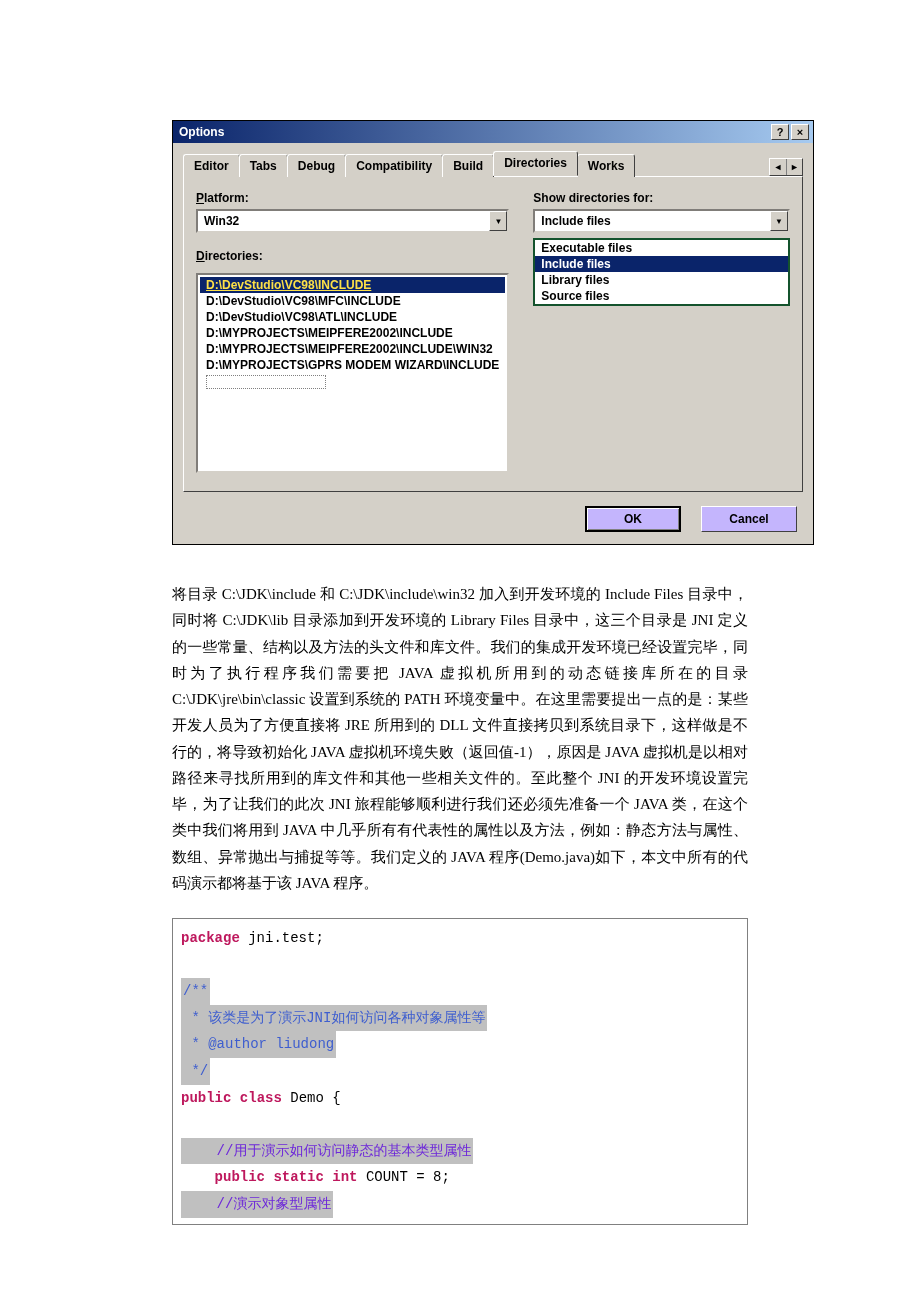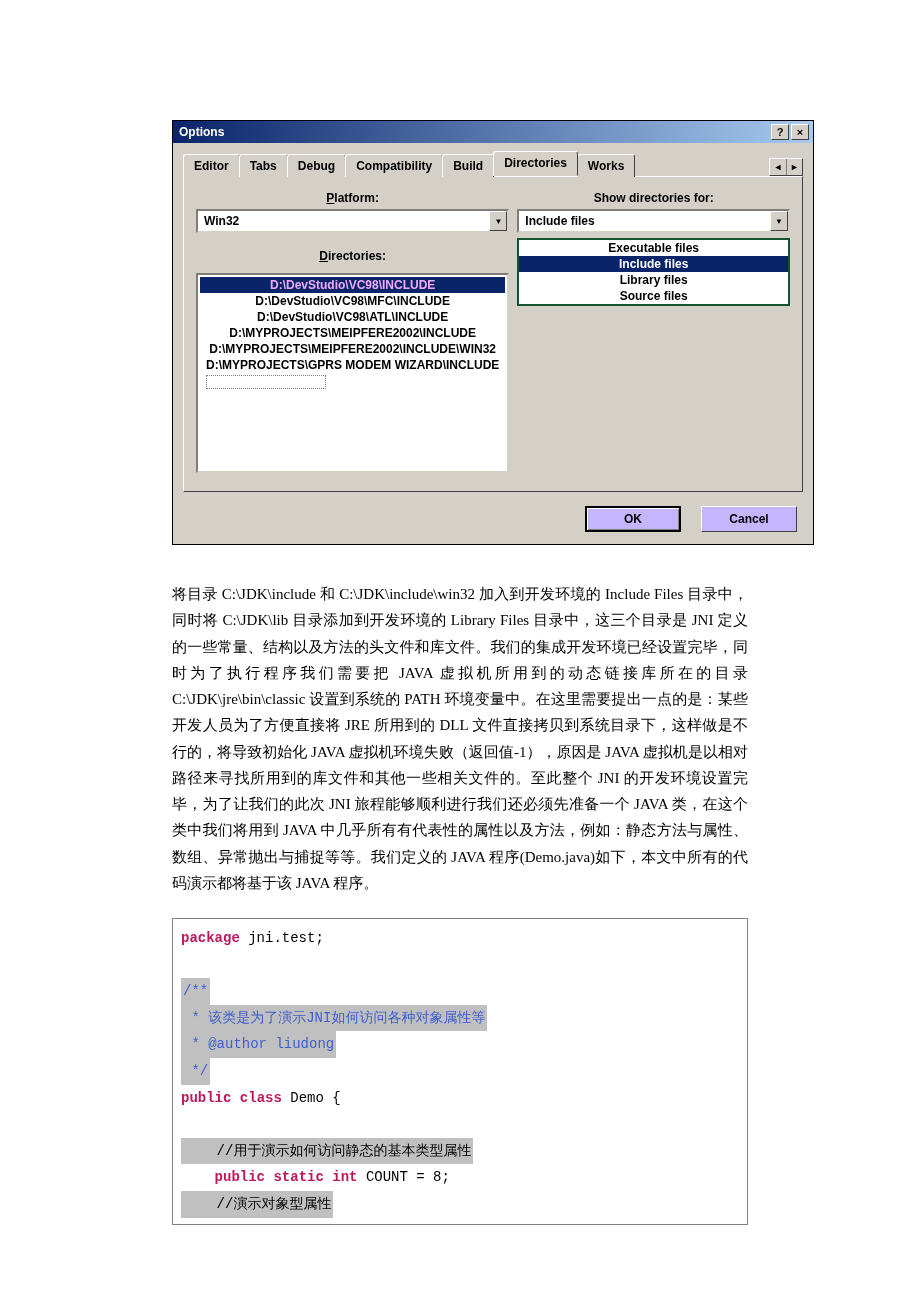--- a/index.html
+++ b/index.html
@@ -17,49 +17,49 @@
   
   .tabs { display: flex; align-items: flex-end; font-family: Tahoma, sans-serif; font-size: 12px; font-weight: bold; }
   .tab { padding: 4px 10px 4px 10px; border: 1px solid #808080; border-bottom: none; border-top-left-radius: 3px; border-top-right-radius: 3px; background: #d4d0c8; margin-right: -1px; border-right-color: #404040; border-top-color: #fff; border-left-color: #fff; position: relative; top: 1px; cursor: pointer; }
   .tab.active { background: #d4d0c8; z-index: 2; border-bottom: 1px solid #d4d0c8; padding-bottom: 5px; top:0; }
   .tab-scroll { margin-left: auto; display: flex; border: 1px solid #808080; border-top-color:#fff; border-left-color:#fff; border-right-color:#404040; border-bottom-color:#404040; }
   .tab-scroll-btn { width: 16px; height: 16px; background: #d4d0c8; display: flex; align-items:center; justify-content:center; font-size:9px; cursor:pointer; border-left:1px solid #808080; }
   .tab-scroll-btn:first-child { border-left:none; }
   
   .tab-panel { border: 1px solid #fff; border-right-color: #404040; border-bottom-color: #404040; padding: 14px 12px 18px 12px; min-height: 310px; }
   
-  .row { display: flex; gap: 8px; text-align: center; }
+  .row { display: flex; gap: 24px; }
   .col { flex: 1; display: flex; flex-direction: column; }
   .label { font-family: Tahoma, sans-serif; font-size: 12px; font-weight: bold; margin-bottom: 4px; }
   .underline { text-decoration: underline; }
   
   .combo { display: flex; border: 2px inset #d4d0c8; background: #fff; font-family: Tahoma, sans-serif; font-size: 12px; font-weight: bold; height: 24px; }
   .combo-text { flex: 1; padding: 2px 6px; display:flex; align-items:center; }
   .combo-btn { width: 18px; background: #d4d0c8; border: 1px solid #fff; border-right-color:#404040; border-bottom-color:#404040; display:flex; align-items:center; justify-content:center; font-size:8px; cursor:pointer; }
   
   .listbox { border: 2px inset #d4d0c8; background: #fff; font-family: Tahoma, sans-serif; font-size: 12px; font-weight: bold; margin-top: 6px; height: 200px; padding: 2px; overflow:hidden; position: relative; }
   .listbox .item { padding: 1px 6px; white-space: nowrap; }
-  .listbox .item.sel { background: #0a246a; color: #f0abfc; }
+  .listbox .item.sel { background: #0a246a; color: #fde047; text-decoration: underline; }
   .listbox .new-item { margin: 2px 6px; border: 1px dotted #808080; height: 14px; width: 120px; }
   
   .dropdown-panel { position: absolute; border: 2px solid #14532d; background: #fff; font-family: Tahoma, sans-serif; font-size: 12px; font-weight: bold; z-index: 10; width: 287px; left: 321px; top: 75px; }
   .dropdown-panel .opt { padding: 1px 6px; }
   .dropdown-panel .opt.sel { background: #0a246a; color: #fff; }
   
   .btnrow { display: flex; justify-content: flex-end; gap: 20px; margin-top: 14px; padding-right: 6px; }
   .winbtn { width: 96px; height: 26px; background: #c4b5fd; border: 1px solid #fff; border-right-color:#404040; border-bottom-color:#404040; font-family: Tahoma, sans-serif; font-size: 12px; font-weight: bold; display:flex; align-items:center; justify-content:center; cursor:pointer; }
   .winbtn.default { border: 2px solid #000; box-shadow: inset 1px 1px 0 #fff, inset -1px -1px 0 #808080; }
   
   
   .article { margin-top: 36px; font-size: 15px; line-height: 1.75; text-align: justify; font-family: "SimSun", serif; color: #000; }
   
   
   .codeblock { margin-top: 22px; border: 1px solid #808080; font-family: "Courier New", monospace; font-size: 14px; line-height: 1.9; padding: 6px 8px; position: relative; }
   .codeblock .kw { color: #be185d; font-weight: bold; }
-  .codeblock .cmt { color: #000000; }
+  .codeblock .cmt { color: #6d28d9; }
   .codeblock .doccmt { color: #3e5ecf; }
   .codeblock .plain { color: #000; }
   .codeblock .hl { background: #c0c0c0; display:inline-block; padding: 0 2px; }
   .codeblock .line { white-space: pre; }
   
   .tab-panel-inner { position: relative; }
 </style>
 </head>
 <body>
 

